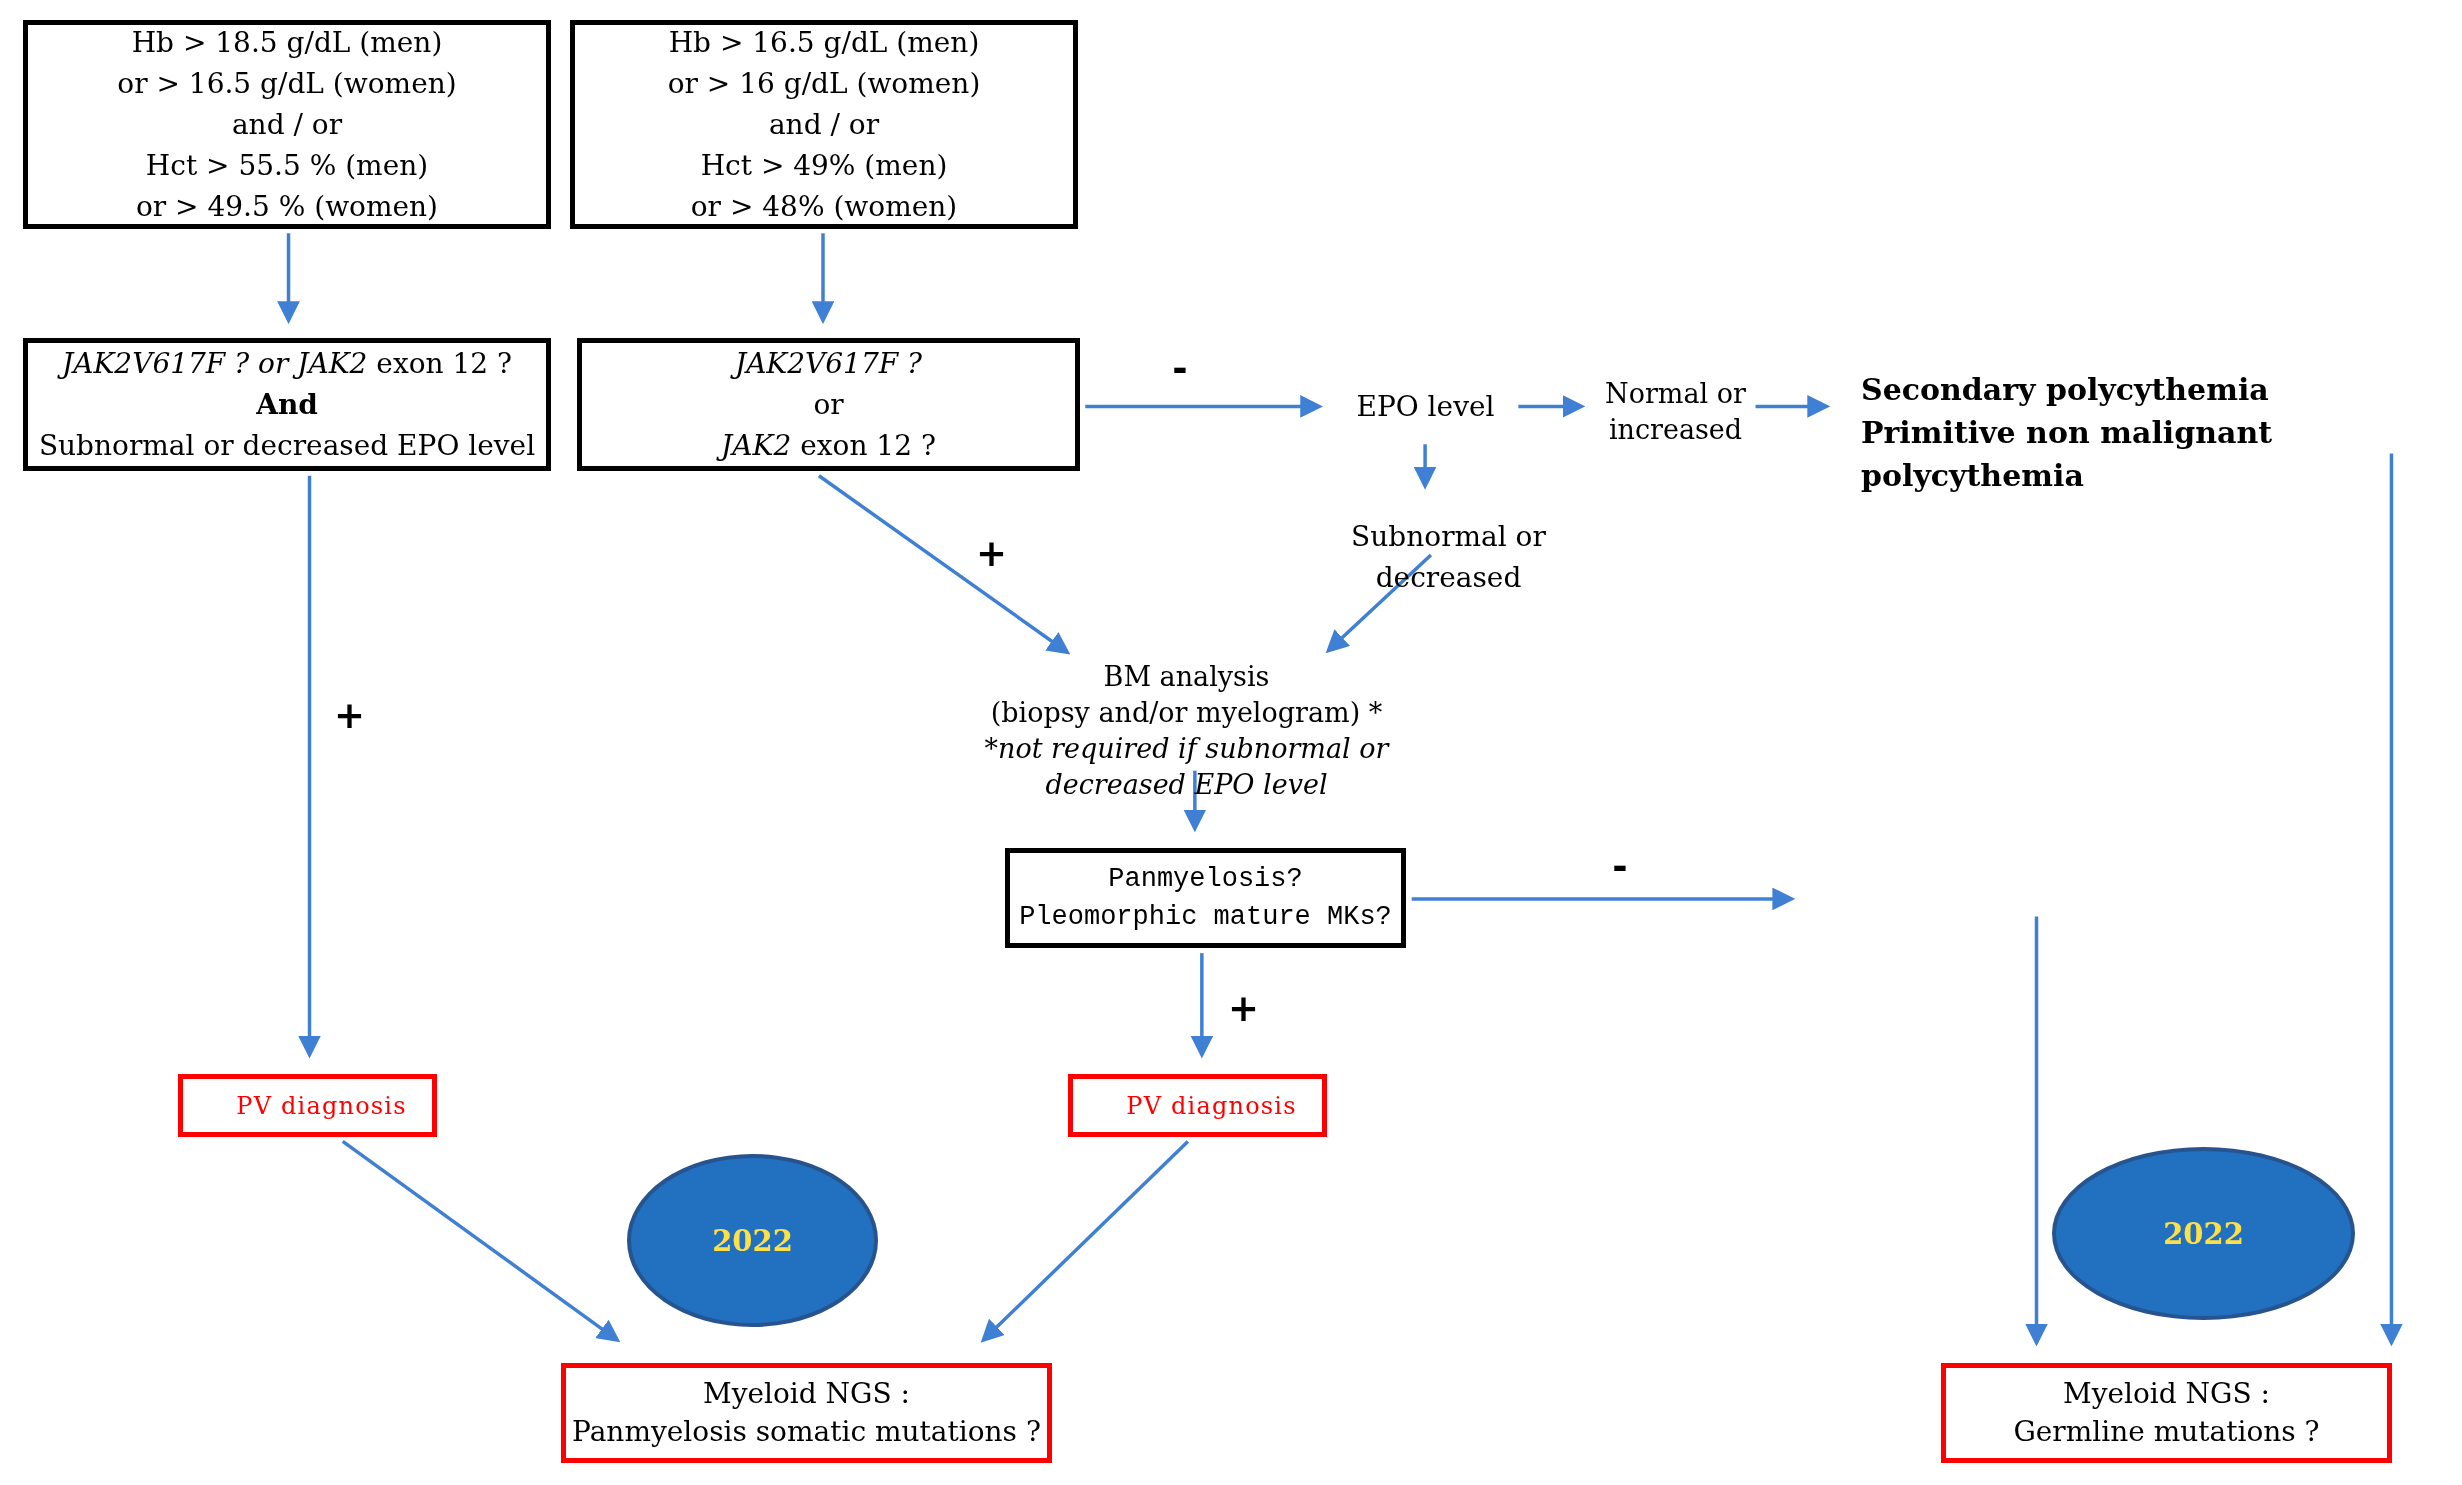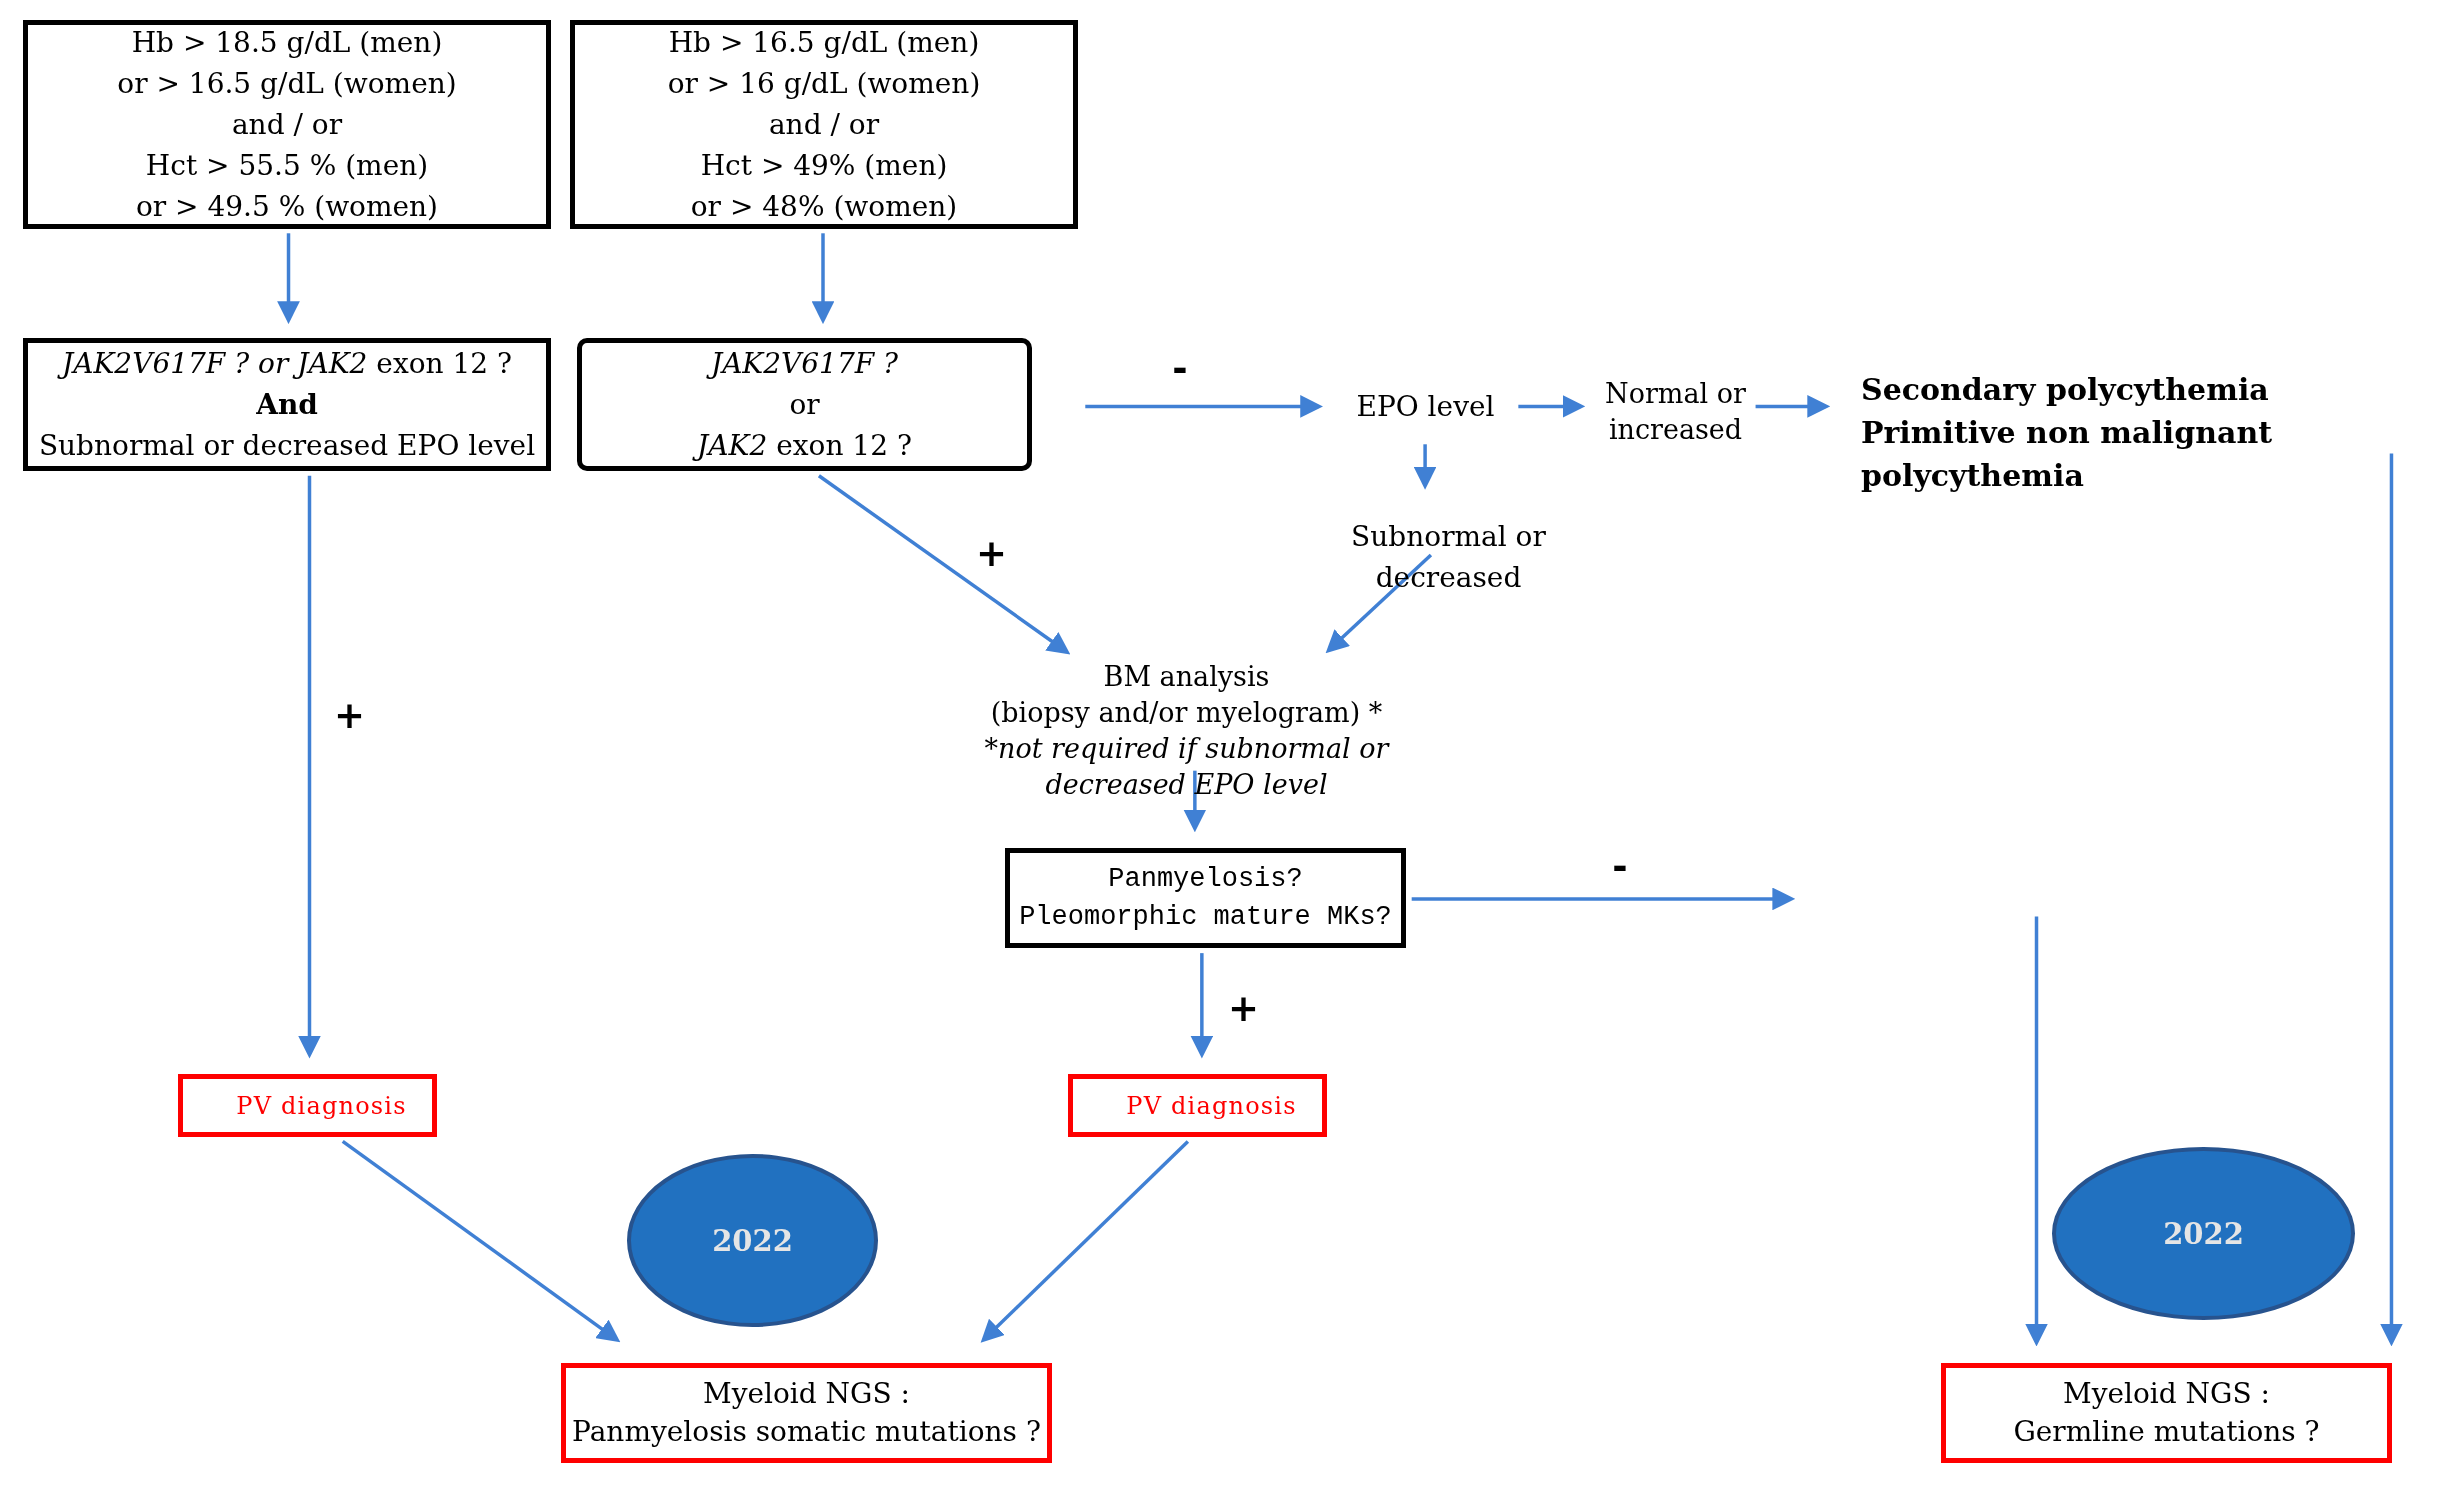--- a/index.html
+++ b/index.html
@@ -38,21 +38,21 @@
   }
   .bigbold{font-weight:bold;font-size:30px;line-height:43px;}
   .ellipse{
     position:absolute;
     border-radius:50%;
     background:#2171c0;
     border:4.1px solid #27538e;
     display:flex;align-items:center;justify-content:center;
     box-sizing:border-box;
   }
-  .year{font-weight:bold;font-size:29px;color:#e5e5e5;}
+  .year{font-weight:bold;font-size:29px;color:#fde047;}
   .jline{font-size:28px;line-height:41px;}
 </style>
 </head>
 <body>
 
 <div id="canvas">
 
   <svg id="arrows" viewBox="0 0 4224 2549">
     <defs>
       <marker id="ah" viewBox="0 0 10 10" refX="8" refY="5" markerWidth="6.5" markerHeight="6.5" orient="auto-start-reverse">
@@ -96,21 +96,21 @@
   </div>
 
   <div class="node blackbox jline" style="left:23px;top:338px;width:528px;height:133px;">
     <div>
       <span class="it">JAK2V617F ? or JAK2</span><span> exon 12 ?</span>
     </div>
     <div class="boldline">And</div>
     <div>Subnormal or decreased EPO level</div>
   </div>
 
-  <div class="node blackbox jline" style="left:577px;top:338px;width:455px;height:133px;border-radius:10px;">
+  <div class="node blackbox jline" style="left:577px;top:338px;width:503px;height:133px;">
     <div class="it">JAK2V617F ?</div>
     <div>or</div>
     <div>
       <span class="it">JAK2</span><span> exon 12 ?</span>
     </div>
   </div>
 
   <span class="sign" style="left:1151px;top:350px;width:58px;text-align:center;">-</span>
 
   <div class="lbl t48 center" style="left:1341px;top:386px;width:169px;">EPO level</div>

